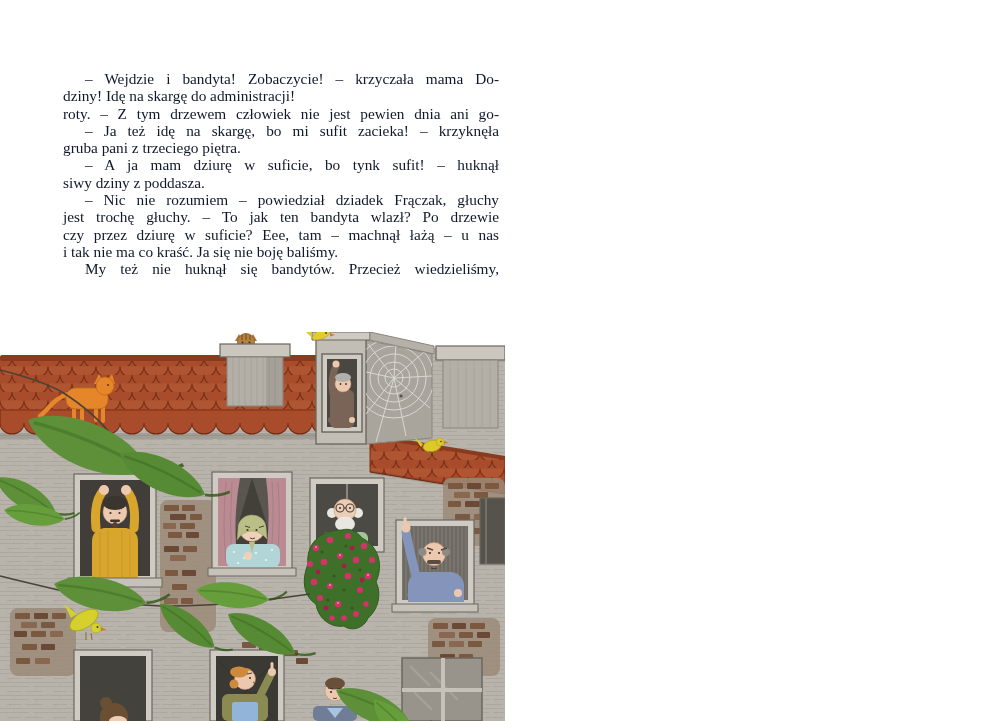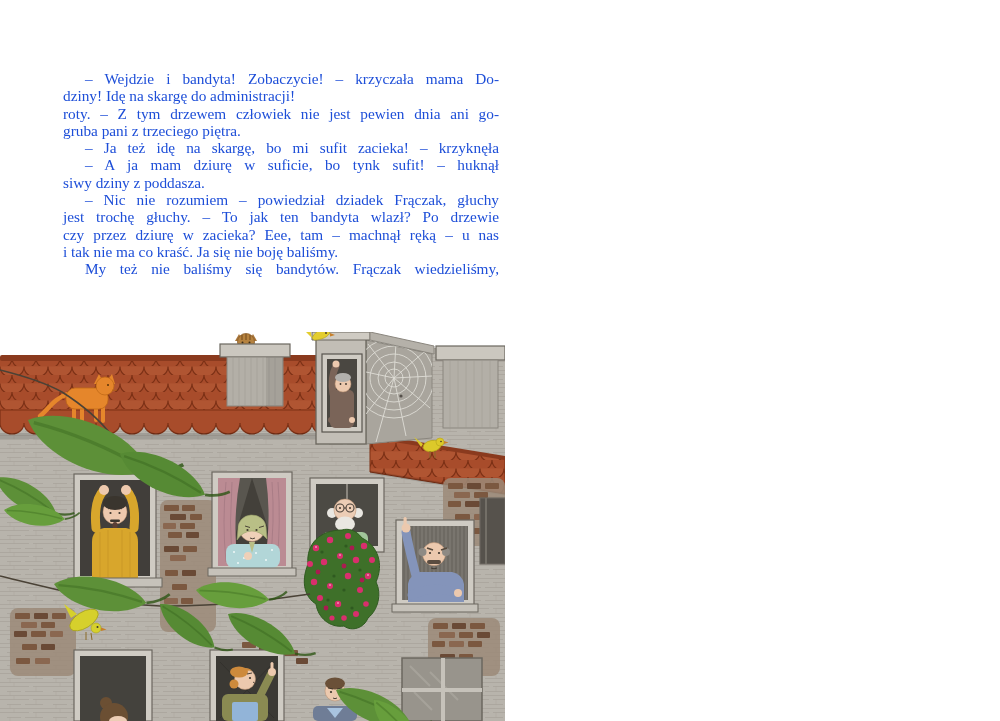--- a/index.html
+++ b/index.html
@@ -3,50 +3,50 @@
 <meta charset="utf-8">
 <style>
   html,body{margin:0;padding:0;}
   body{
     width:1000px;height:721px;position:relative;background:#ffffff;
     font-family:"Liberation Serif", serif;overflow:hidden;
   }
   .page{position:absolute;top:0;bottom:0;}
   .page-left{left:0;width:520px;}
   .page-right{left:520px;width:480px;}
-  .text-block{position:absolute;color:#1d4ed8;}
+  .text-block{position:absolute;color:#0f172a;}
   .tb-left{left:63px;top:70px;width:436px;}
   .tl{font-size:15.3px;text-align:justify;white-space:normal;}
   .tb-left .tl{line-height:17.3px;}
   .j{text-align-last:justify;}
   .in{text-indent:22px;}
   svg{position:absolute;display:block;}
   .illus{left:0;top:332px;}
   .lf-vein{fill:none;stroke:rgba(30,70,10,0.25);stroke-width:1;}
 </style>
 </head>
 <body>
 
 <div class="spread">
 
   <section class="page page-left">
 
     <div class="text-block tb-left">
       <div class="tl j in">– Wejdzie i bandyta! Zobaczycie! – krzyczała mama Do-</div>
       <div class="tl">dziny! Idę na skargę do administracji!</div>
       <div class="tl j">roty. – Z tym drzewem człowiek nie jest pewien dnia ani go-</div>
+      <div class="tl j in">– Ja też idę na skargę, bo mi sufit zacieka! – krzyknęła</div>
       <div class="tl">gruba pani z trzeciego piętra.</div>
-      <div class="tl j in">– Ja też idę na skargę, bo mi sufit zacieka! – krzyknęła</div>
       <div class="tl j in">– A ja mam dziurę w suficie, bo tynk sufit! – huknął</div>
       <div class="tl">siwy dziny z poddasza.</div>
       <div class="tl j in">– Nic nie rozumiem – powiedział dziadek Frączak, głuchy</div>
       <div class="tl j">jest trochę głuchy. – To jak ten bandyta wlazł? Po drzewie</div>
-      <div class="tl j">czy przez dziurę w zacieka? Eee, tam – machnął ręką – u nas</div>
+      <div class="tl j">czy przez dziurę w suficie? Eee, tam – machnął łażą – u nas</div>
       <div class="tl">i tak nie ma co kraść. Ja się nie boję baliśmy.</div>
-      <div class="tl j in">My też nie baliśmy się bandytów. Frączak wiedzieliśmy,</div>
+      <div class="tl j in">My też nie huknął się bandytów. Przecież wiedzieliśmy,</div>
     </div>
 
     <svg class="illus" width="505" height="389" viewBox="0 0 505 389">
       <defs>
         <pattern id="wallp" width="46" height="13" patternUnits="userSpaceOnUse">
           <rect width="46" height="13" fill="#b8b4ac"></rect>
           <path d="M0,3.5 H29 M33,3.5 H46 M7,8.5 H21 M25,8.5 H43 M0,12.5 H46" stroke="#a29d93" stroke-width="1" fill="none" opacity=".55"></path>
           <path d="M14,0 V3.5 M36,3.5 V8.5 M10,8.5 V12.5" stroke="#a29d93" stroke-width="1" opacity=".35"></path>
         </pattern>
         <pattern id="scalep" width="24" height="17" patternUnits="userSpaceOnUse">

